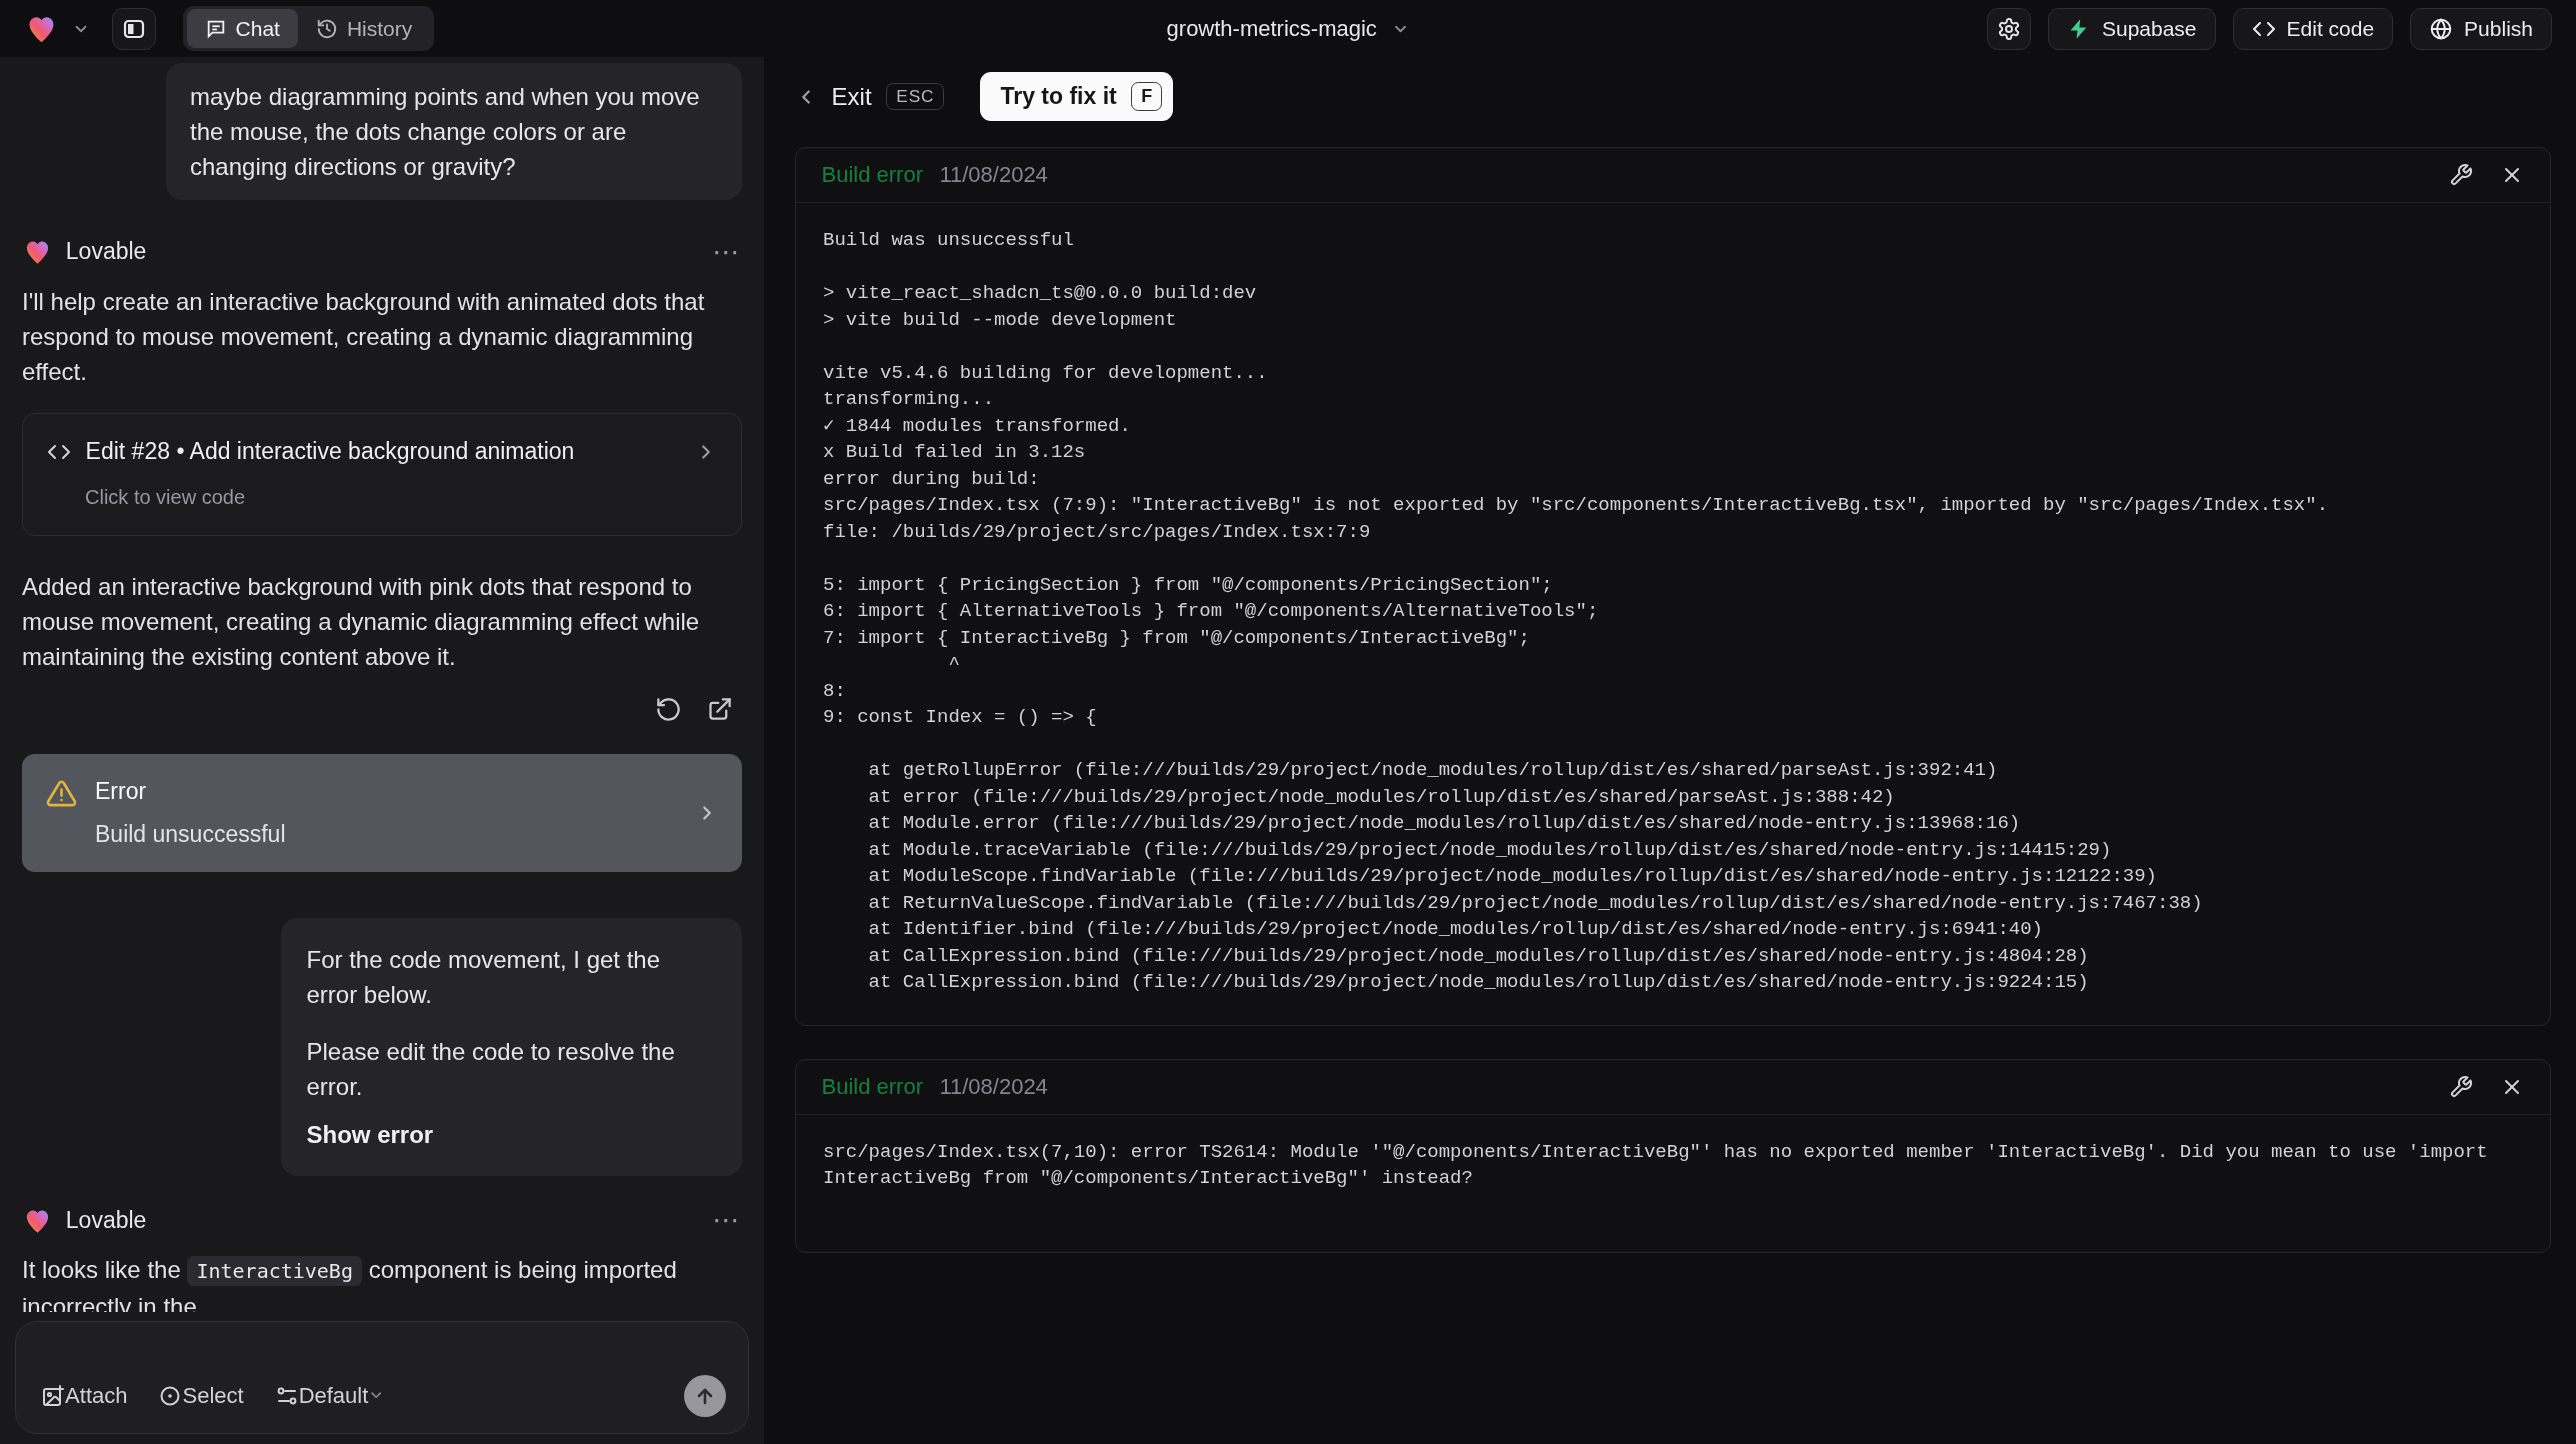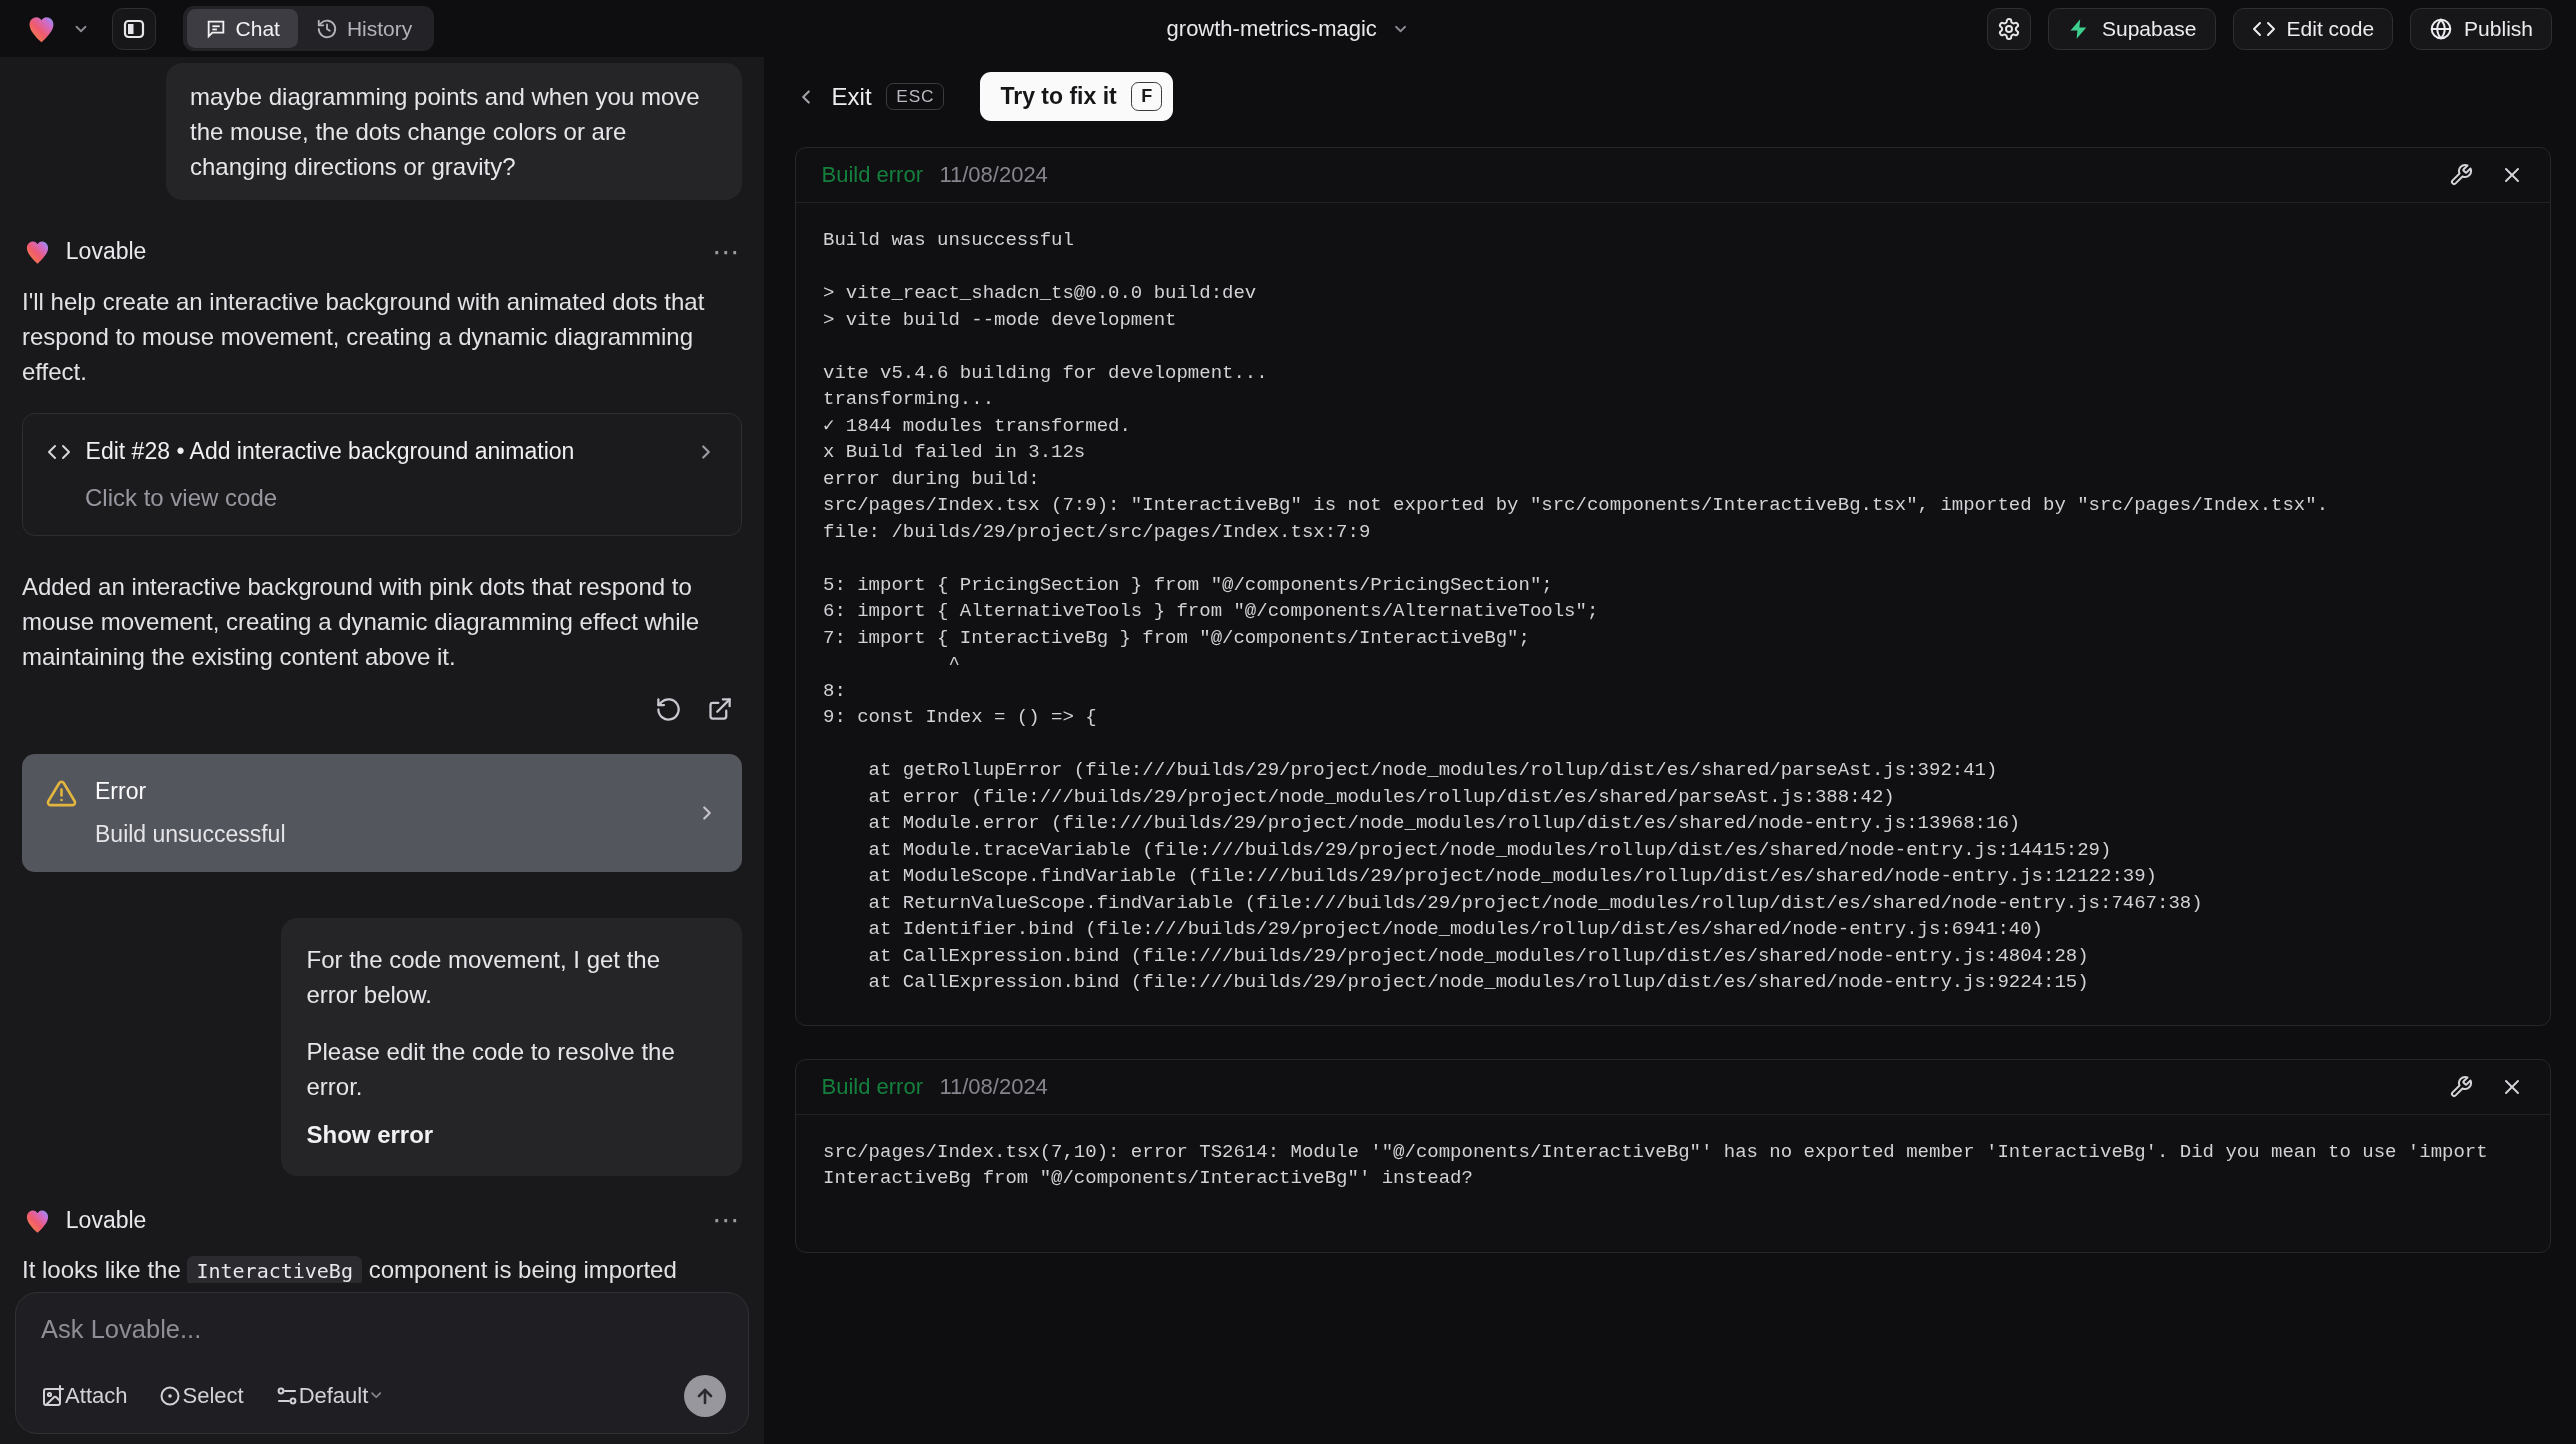--- a/index.html
+++ b/index.html
@@ -41,21 +41,21 @@
   .lovable-name { font-size:23px; color:#e9e9ed; }
   .more-dots { margin-left:auto; color:#9a9aa2; font-size:27px; letter-spacing:2.7px; cursor:pointer; line-height:18px; }
   .para { margin-top:14.6px; color:#e2e2e6; }
   .para.summary { margin-top:33px; }
   .inline-code { font-family:"DejaVu Sans Mono", monospace; font-size:20px; background:#2a2a2f; border-radius:6.4px; padding:2.7px 9px; color:#e8e8ec; white-space:nowrap; }
   .edit-card { margin-top:24.6px; border:0.9px solid #2d2d32; background:#1b1b1e; border-radius:12.8px; padding:20px 24px; cursor:pointer; }
   .edit-card-title-row { display:flex; align-items:center; gap:14.6px; }
   .edit-card-title-row svg.code { width:24px; height:24px; color:#d6d6da; flex:none; }
   .edit-card-title { font-size:23px; color:#f0f0f3; flex:1; }
   .chev-right { width:22px; height:22px; color:#9a9aa2; flex:none; }
-  .edit-card-sub { margin-left:38px; margin-top:11px; font-size:24px; color:#97979f; }
+  .edit-card-sub { margin-left:38px; margin-top:11px; font-size:20px; color:#97979f; }
   .action-icons { display:flex; justify-content:flex-end; gap:24px; margin-top:22px; padding-right:9px; color:#c9c9cf; }
   .action-icons svg { width:27px; height:27px; cursor:pointer; }
   .error-card { margin-top:31px; background:#54565d; border-radius:12.8px; padding:20px 24px; display:flex; align-items:center; cursor:pointer; }
   .error-card-left { display:flex; gap:18px; }
   .warn-tri { width:31px; height:31px; color:#e2b53e; flex:none; margin-top:3.6px; }
   .error-card-title { font-size:23px; color:#fbfbfd; }
   .error-card-sub { font-size:23px; color:#e4e4e8; margin-top:7.3px; }
   .error-card .chev-right { margin-left:auto; color:#c4c4ca; }
 
   
@@ -251,21 +251,20 @@
             </svg>
           <span class="lovable-name">Lovable</span>
           <span class="more-dots">⋯</span>
         </div>
 
         <div class="para"><span>It looks like the </span><span class="inline-code">InteractiveBg</span><span> component is being imported incorrectly in the </span></div>
 
       </div>
 
       <div class="composer">
-        <input class="composer-input" type="text" placeholder="Ask Lovable..." style="">
         <div class="composer-row">
           <div class="composer-action">
             <svg viewBox="0 0 24 24" fill="none" stroke="currentColor" stroke-width="2" stroke-linecap="round" stroke-linejoin="round">
                 <rect x="3" y="5" width="16" height="16" rx="2"></rect>
                 <circle cx="8.5" cy="10.5" r="1.6"></circle>
                 <path d="m19 17-3.5-3.5a2 2 0 0 0-2.8 0L5 21"></path>
                 <line x1="19" y1="2" x2="19" y2="8"></line>
                 <line x1="16" y1="5" x2="22" y2="5"></line>
               </svg>
             <span>Attach</span>

